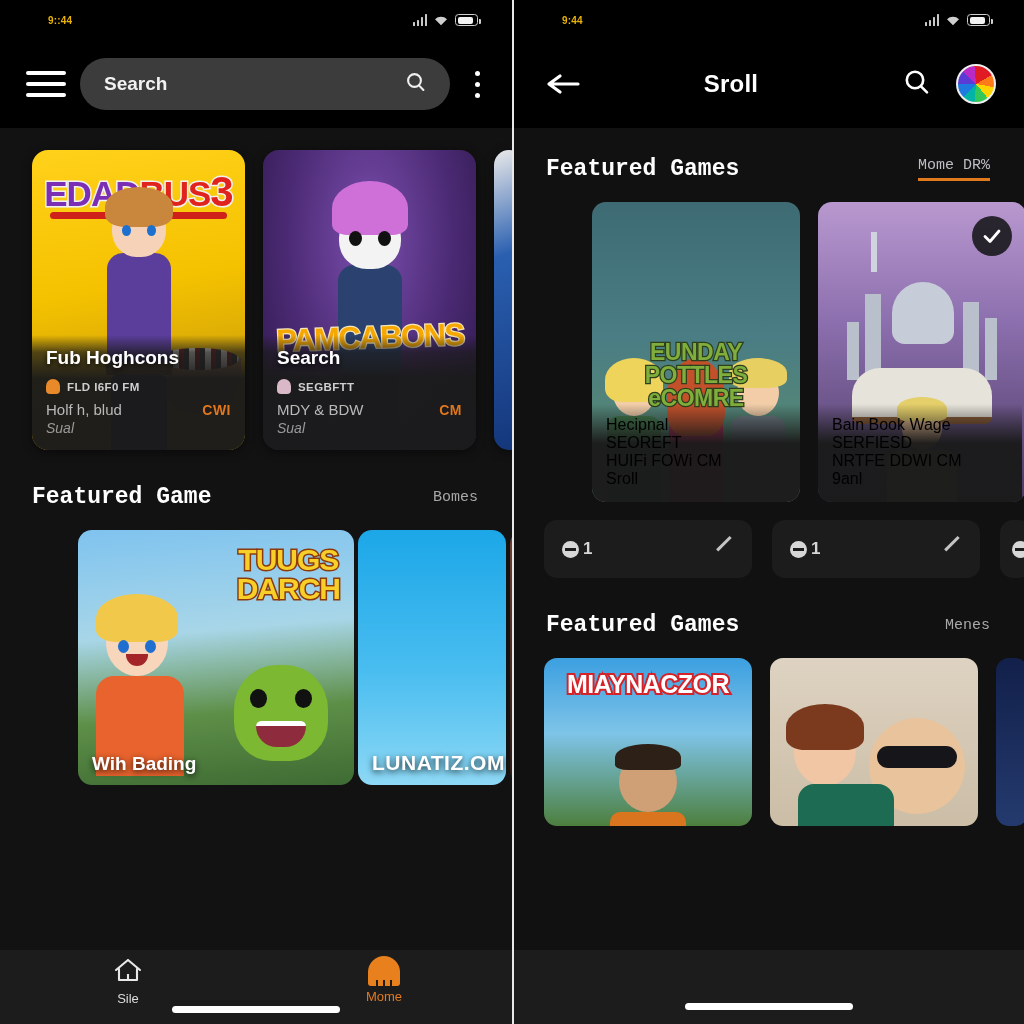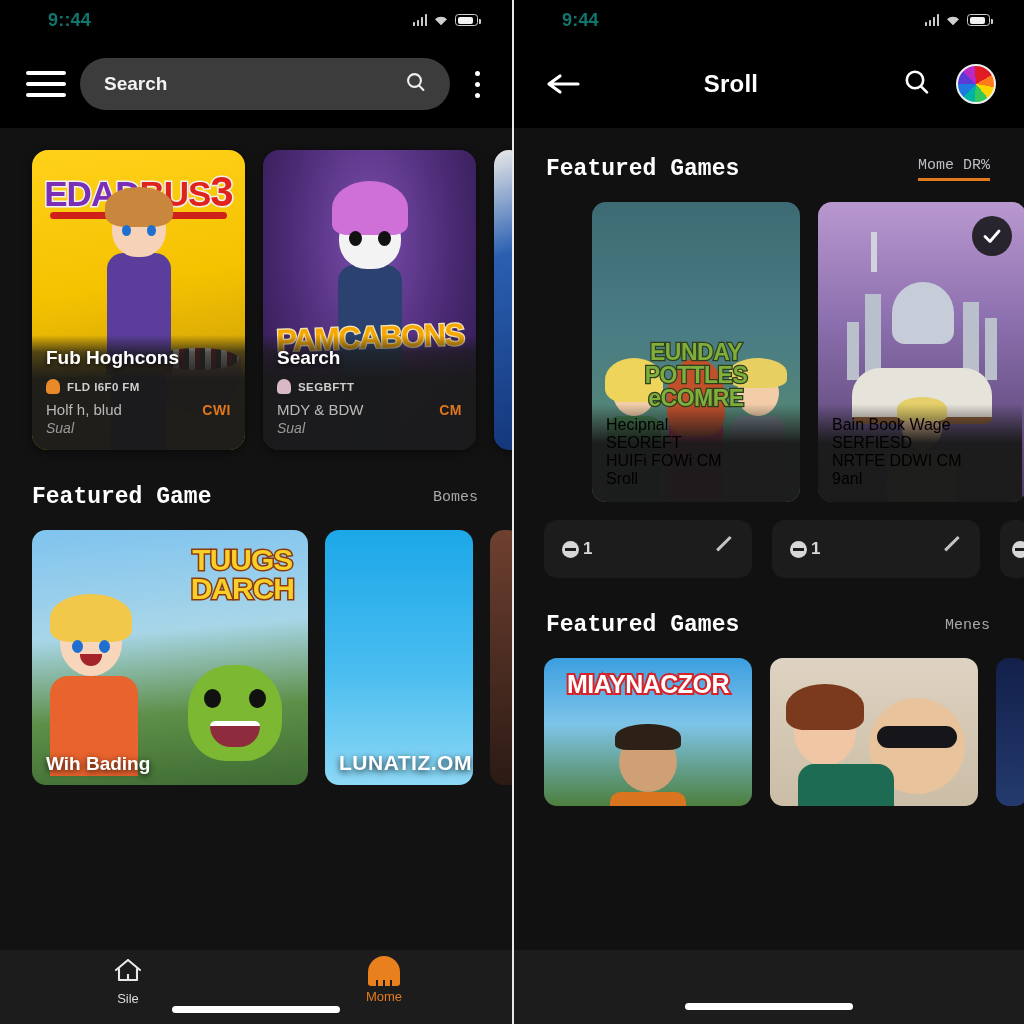--- a/index.html
+++ b/index.html
@@ -6,21 +6,21 @@
   html,body{ width:1024px; height:1024px; background:#000; overflow:hidden;
     font-family:"Liberation Sans", sans-serif; }
   .screens{ display:flex; width:1024px; height:1024px; }
   .panel{ width:512px; height:1024px; position:relative; overflow:hidden; background:#0c0c0c; }
   .panel.left{ background:#050505; }
   .panel.right{ background:#0a0a0a; border-left:2px solid #e8e8e8; }
 
   
   .statusbar{ height:40px; display:flex; align-items:center; justify-content:space-between;
     padding:0 34px 0 48px; background:#000; }
-  .sb-time{ color:#0f766e; font-size:18px; font-weight:700; letter-spacing:.2px; }
+  .sb-time{ color:#eab308; font-size:10px; font-weight:700; letter-spacing:.2px; }
   .sb-right{ display:flex; align-items:center; gap:7px; }
   .sig{ display:flex; align-items:flex-end; gap:1.5px; height:12px; }
   .sig i{ width:2.5px; background:#c9c9c9; display:block; border-radius:.5px; }
   .sig i:nth-child(1){height:4px} .sig i:nth-child(2){height:6px}
   .sig i:nth-child(3){height:9px} .sig i:nth-child(4){height:12px}
   .wifi{ width:14px; height:11px; position:relative; }
   .wifi svg{ display:block; }
   .batt{ width:23px; height:12px; border:1.5px solid #cfcfcf; border-radius:3.5px; position:relative; }
   .batt::after{ content:""; position:absolute; right:-3.5px; top:3.5px; width:2px; height:5px;
     background:#cfcfcf; border-radius:0 1px 1px 0; }
@@ -107,21 +107,21 @@
   .hcard .sub{ color:#9a9a9a; font-size:14px; font-style:italic; margin-top:2px; }
 
   
   .sechead{ display:flex; align-items:center; justify-content:space-between;
     padding:34px 34px 0 32px;font-family:Liberation Mono, monospace; }
   .sectitle{ color:#fff; font-size:23px; font-weight:700; }
   .seclink{ color:#a8a8a8; font-size:15px; }
   .seclink.acc{ color:#bdbdc6; border-bottom:3px solid #e07a1d; padding-bottom:4px; }
 
   
-  .trow{ display:flex; gap:17px; padding:20px 8px 0 32px; }
+  .trow{ display:flex; gap:4px; padding:20px 8px 0 32px;margin-left:46px; }
   .tcard{ width:276px; flex:none; height:255px; border-radius:14px; overflow:hidden; position:relative; }
   .tcard.small{ width:148px; }
   .tcard.sliver{ width:32px; }
   .tcard.t1{ background:linear-gradient(175deg,#7fc3ef 0%,#a8d6e8 40%,#5e8f48 70%,#3e6b33 100%); }
   .tcard.t2{ background:linear-gradient(180deg,#1ca7e8 0%,#49bdf0 55%,#8dd8f5 100%); }
   .tcard.t3{ background:linear-gradient(180deg,#6e4030 0%,#2b1a14 100%); }
   .tlogo{ position:absolute; top:16px; right:14px; text-align:center; font-weight:700;
     color:#f7cf28; font-size:30px; line-height:.95; letter-spacing:-1px;
     -webkit-text-stroke:3px #8b3a10; paint-order:stroke fill; }
   .tcaption{ position:absolute; left:14px; bottom:10px; color:#fff; font-size:19px; font-weight:700;
@@ -187,21 +187,21 @@
   .pill.sliver{ width:32px; padding:0 0 0 12px; }
   .pill .pleft{ display:flex; align-items:center; gap:4px; color:#d7d7d7; font-size:17px; font-weight:700; }
   .pill .coin{ width:17px; height:17px; border-radius:50%; background:#d7d7d7; position:relative; flex:none; }
   .pill .coin::after{ content:""; position:absolute; left:3px; right:3px; top:7.5px; height:2.5px; background:#1c1c1c; }
   .pill .slash{ width:17px; height:17px; position:relative; }
   .pill .slash::after{ content:""; position:absolute; left:0; top:50%; width:19px; height:2.5px;
     background:#c4c4c4; transform:rotate(-45deg); transform-origin:left center; }
 
   
   .rtrow{ display:flex; gap:18px; padding:20px 0 0 30px; }
-  .rt{ width:208px; flex:none; height:148px; border-radius:13px; overflow:hidden; position:relative;text-align:right; }
+  .rt{ width:208px; flex:none; height:168px; border-radius:13px; overflow:hidden; position:relative;text-align:right; }
   .rt.sliver{ width:32px; }
   .rt.a{ background:linear-gradient(180deg,#3c9fe0 0%,#7ec4e8 45%,#4d7f3e 100%); }
   .rt.b{ background:linear-gradient(180deg,#ded3c2 0%,#cbbda6 100%); }
   .rt.c{ background:linear-gradient(180deg,#12204a 0%,#243a6e 100%); }
   .rtlogo{ position:absolute; top:12px; left:50%; transform:translateX(-50%); font-weight:700;
     font-size:25px; color:#fff; letter-spacing:-.5px; white-space:nowrap;
     -webkit-text-stroke:4px #d4232a; paint-order:stroke fill; }
   .manface{ position:absolute; left:50%; transform:translateX(-50%); bottom:0; width:78px; height:74px; }
   .manface .f{ width:58px; height:60px; border-radius:50%; background:#cf9f76; margin:0 auto; position:relative; }
   .manface .hr{ position:absolute; top:-8px; left:-4px; right:-4px; height:26px; background:#2d2016; border-radius:50% 50% 20% 20%; }

